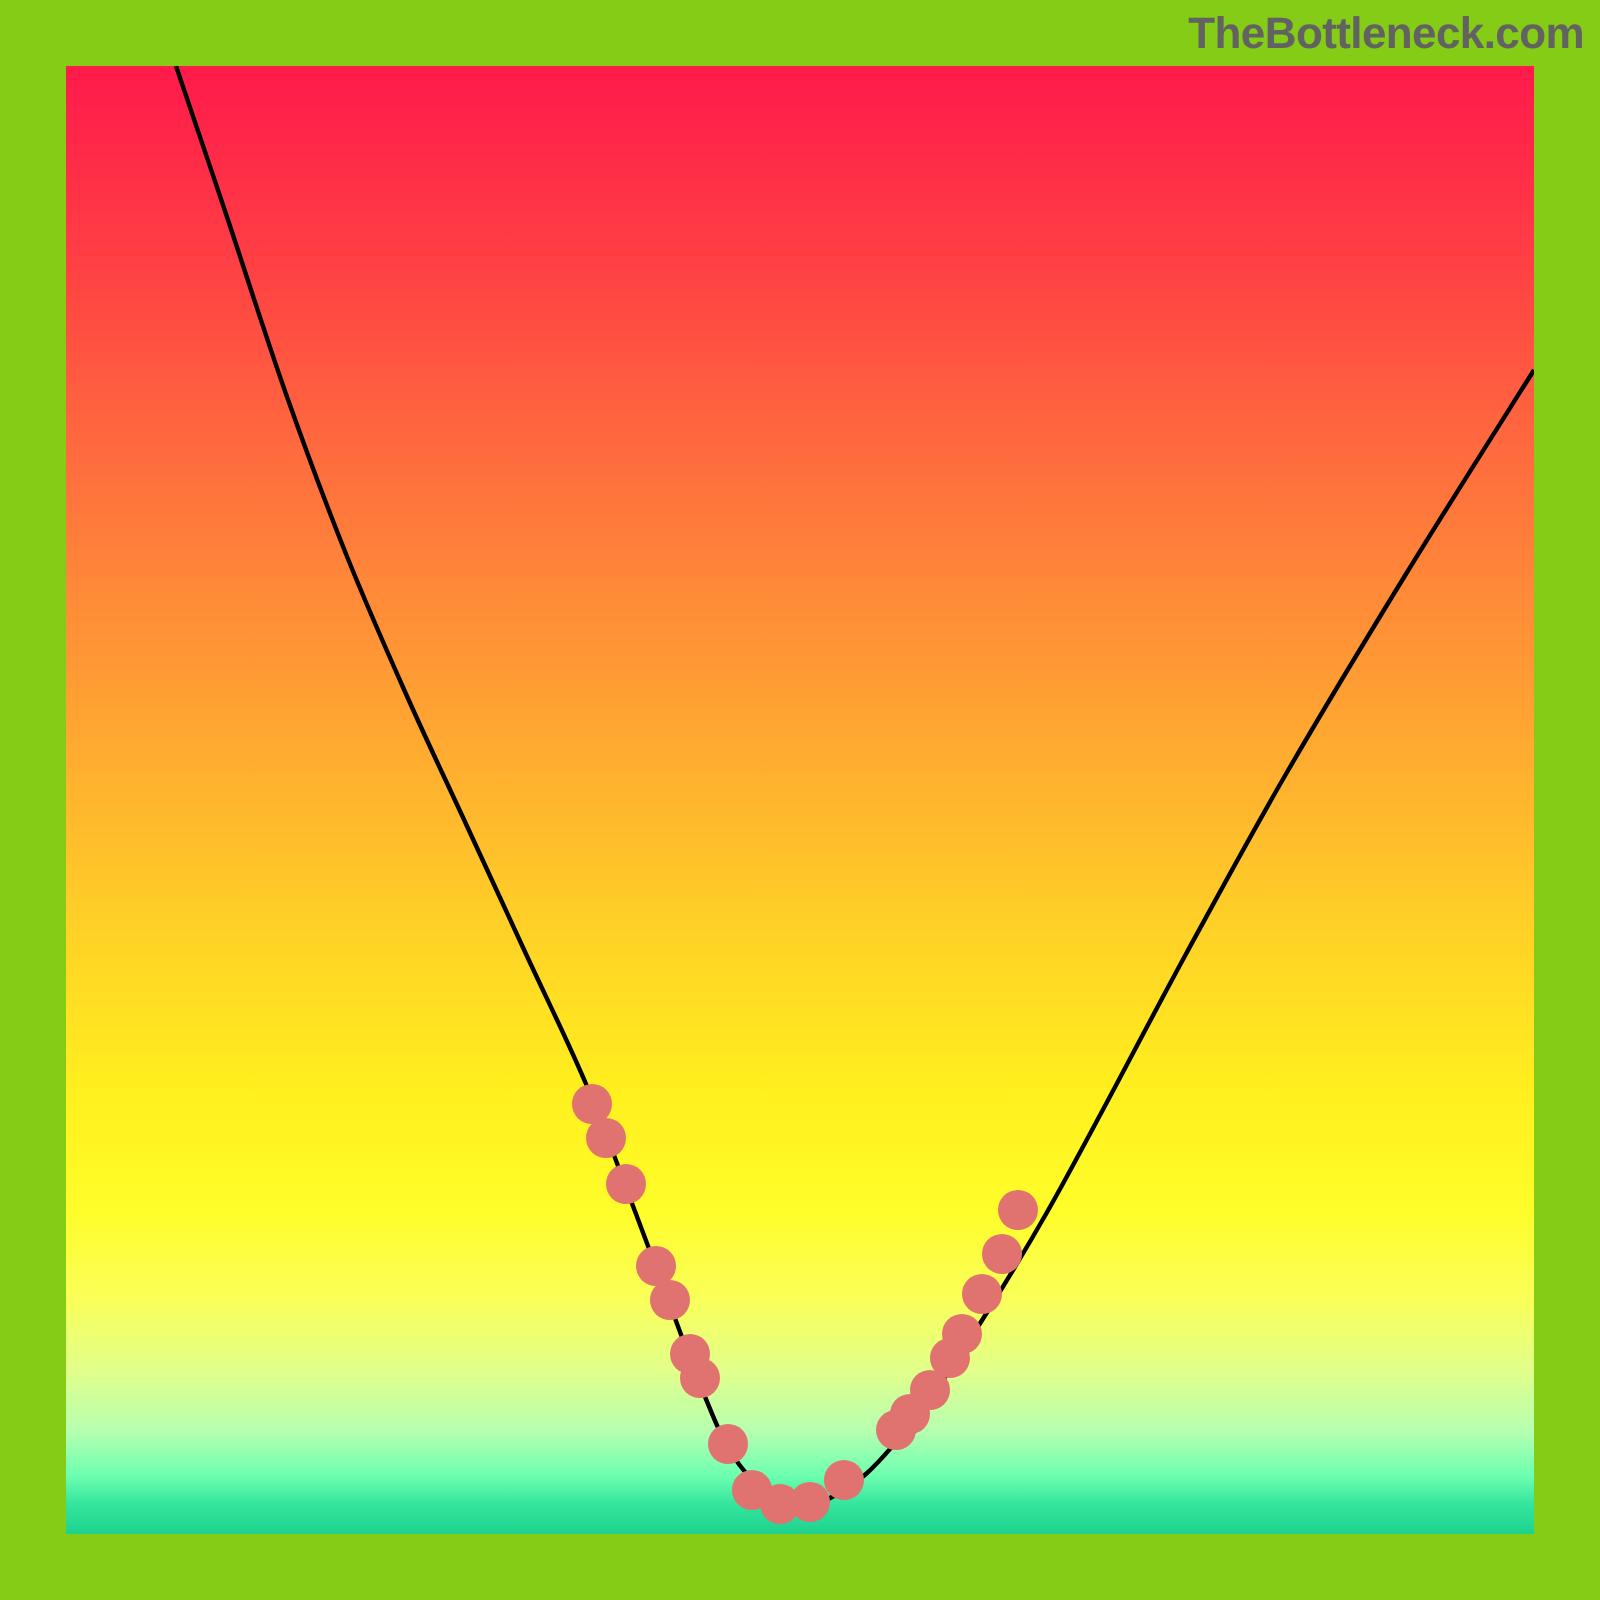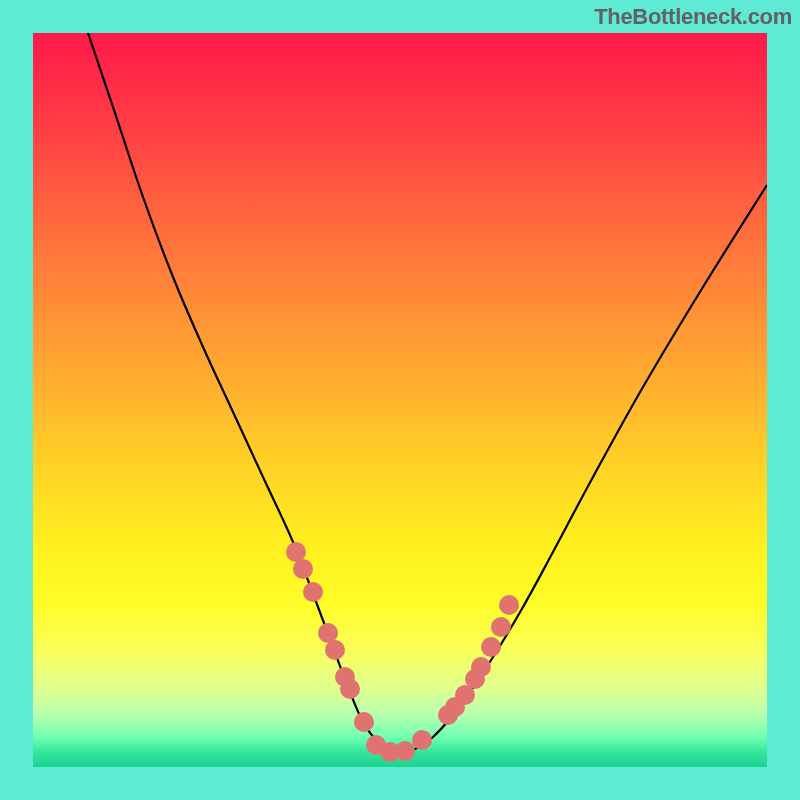--- a/index.html
+++ b/index.html
@@ -1,21 +1,21 @@
 <!DOCTYPE html>
 <html><head>
 <meta charset="utf-8">
 <style>
   * { margin: 0; padding: 0; box-sizing: border-box; }
   html, body { width: 800px; height: 800px; overflow: hidden; background: #000; }
   .container {
     width: 800px;
     height: 800px;
     position: relative;
-    background: #5eead4;
+    background: #84cc16;
   }
   .watermark {
     position: absolute;
     top: 4px;
     right: 8px;
     color: #626262;
     font-family: Arial, sans-serif;
     font-size: 22px;
     font-weight: 600;
     letter-spacing: -0.3px;

